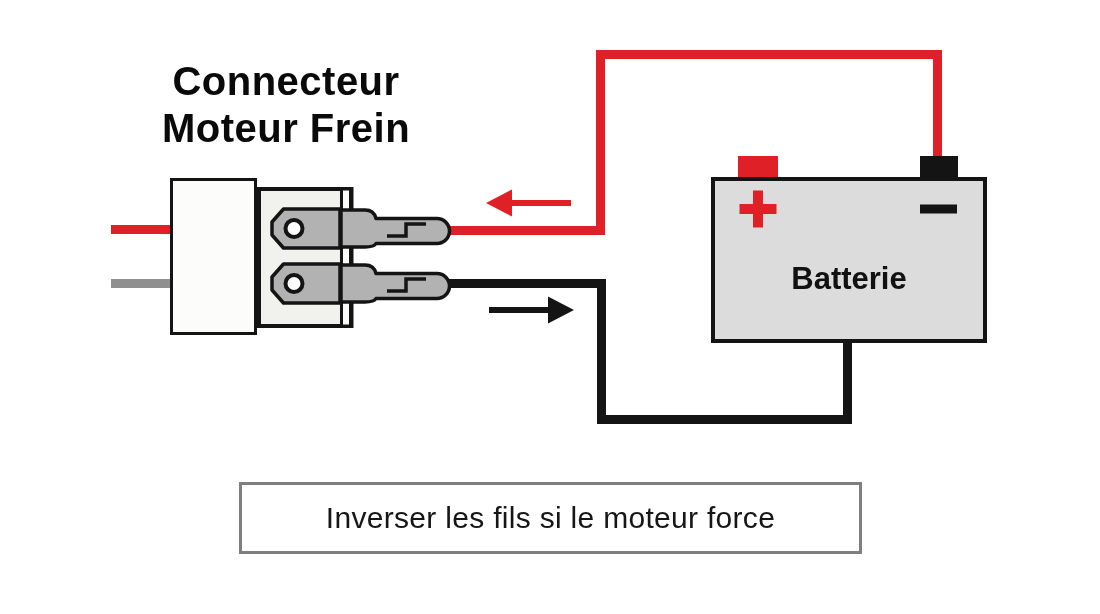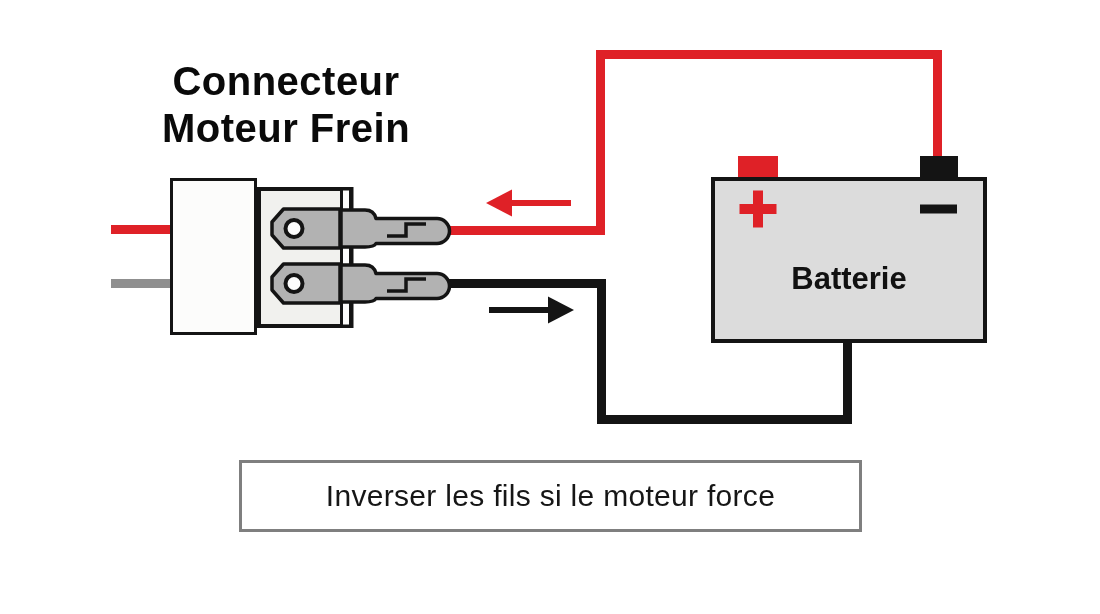--- a/index.html
+++ b/index.html
@@ -12,21 +12,21 @@
   .diagram-title{
     left:95px;top:58px;width:382px;text-align:center;
     font-size:40px;line-height:47px;font-weight:bold;color:#0a0a0a;
     letter-spacing:0.5px;
   }
   .battery-label{
     left:713px;top:245px;width:272px;text-align:center;
     font-size:31px;line-height:36px;font-weight:bold;color:#111111;margin-top:16px;
   }
   .caption-box{
-    left:239px;top:460px;width:617px;height:66px;
+    left:239px;top:482px;width:617px;height:66px;
     border:3px solid #7f7f7f;background:#ffffff;
     display:flex;align-items:center;justify-content:center;
   }
   .caption-text{
     font-size:30px;color:#161616;letter-spacing:0.3px;white-space:nowrap;
   }
   .ink{stroke:#141414;fill:none;}
   .shape{stroke:#141414;}
 </style>
 </head>

